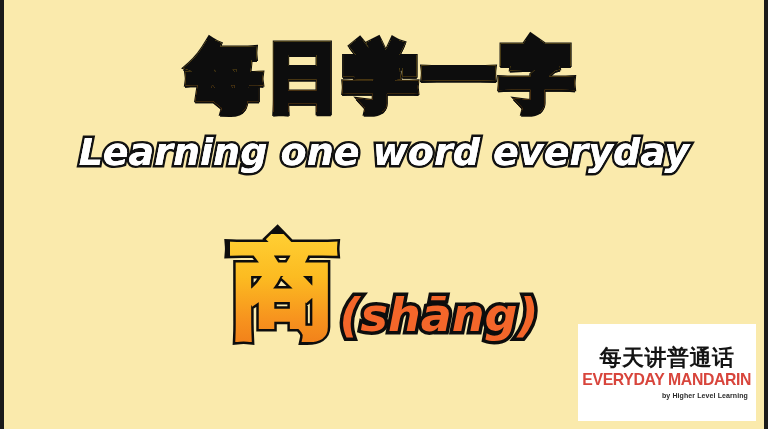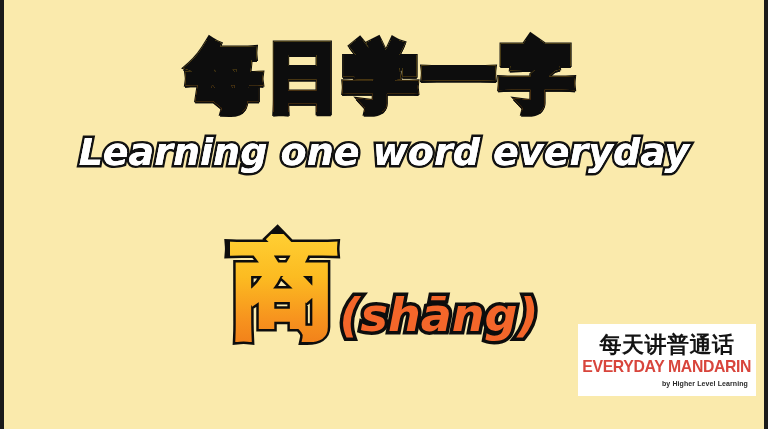--- a/index.html
+++ b/index.html
@@ -163,21 +163,21 @@
     top: 0;
     color: #F4662A;
   }
 
   
   .logo-card {
     position: absolute;
     left: 578px;
     top: 324px;
     width: 178px;
-    height: 72px;
+    height: 97px;
     background: #ffffff;
     z-index: 20;
     display: flex;
     flex-direction: column;
     justify-content: center;
     align-items: center;
     padding: 0 2px;
     box-sizing: border-box;
   }
   .logo-cn {

